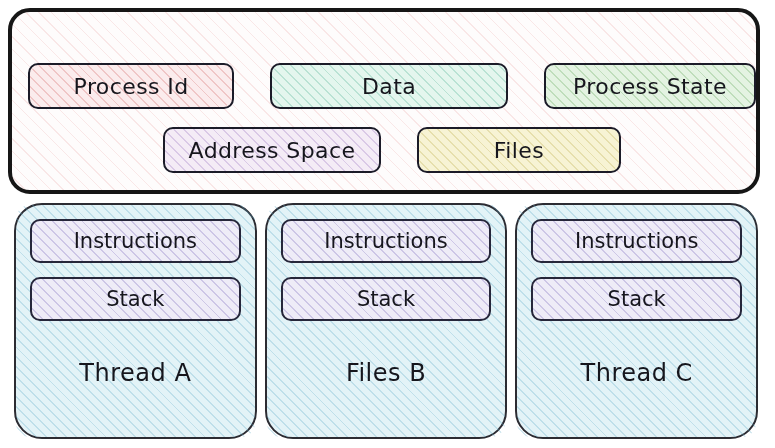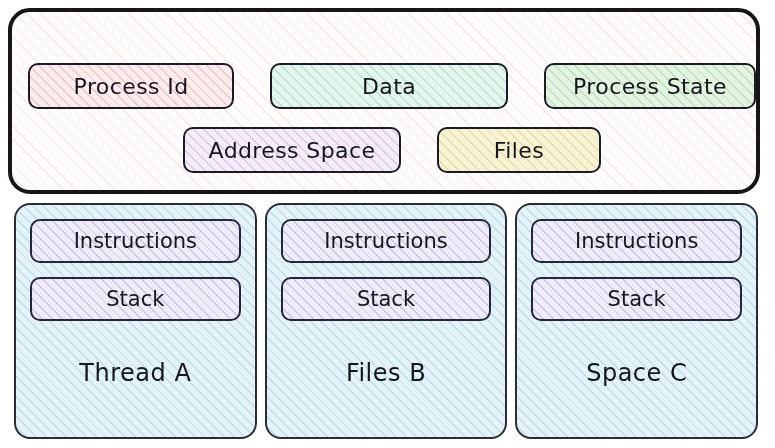--- a/index.html
+++ b/index.html
@@ -110,42 +110,42 @@
       rgba(255,255,255,0) 1.3px, rgba(255,255,255,0) 7px);
   }
 
   #chip-address-space { width: 218px; background: #f4ecf6; }
   #chip-address-space > .hatch-fill {
     background-image: repeating-linear-gradient(45deg,
       rgba(150,110,190,0.28) 0px, rgba(150,110,190,0.28) 1.3px,
       rgba(255,255,255,0) 1.3px, rgba(255,255,255,0) 7px);
   }
 
-  #chip-files { width: 164px; background: #f7f3d4; }
+  #chip-files { width: 204px; background: #f7f3d4; }
   #chip-files > .hatch-fill {
     background-image: repeating-linear-gradient(45deg,
       rgba(190,176,80,0.30) 0px, rgba(190,176,80,0.30) 1.3px,
       rgba(255,255,255,0) 1.3px, rgba(255,255,255,0) 7px);
   }
 
   
   #threads-row {
     position: absolute;
     left: 14px;
     top: 203px;
     width: 744px;
     height: 236px;
     display: flex;
     gap: 8px;
   }
   .thread-box {
     box-sizing: border-box;
     flex: 1 1 0;
     border: 2px solid #2c2c33;
-    border-radius: 16px;
+    border-radius: 28px;
     background: #e3f3f7;
     position: relative;
     padding: 14px 14px 0 14px;
     display: flex;
     flex-direction: column;
     align-items: stretch;
   }
   .thread-box > .hatch-fill {
     background-image: repeating-linear-gradient(45deg,
       rgba(86,166,196,0.26) 0px, rgba(86,166,196,0.26) 1.3px,
@@ -252,17 +252,17 @@
     <div class="thread-box hatch">
       <div class="hatch-fill"></div>
       <div class="thread-inner-chip hatch">
         <div class="hatch-fill"></div>
         <span class="chip-label">Instructions</span>
       </div>
       <div class="thread-inner-chip hatch">
         <div class="hatch-fill"></div>
         <span class="chip-label">Stack</span>
       </div>
-      <div class="thread-name">Space C</div>
+      <div class="thread-name">Thread C</div>
     </div>
 
   </div>
 </div>
 
 </body></html>

